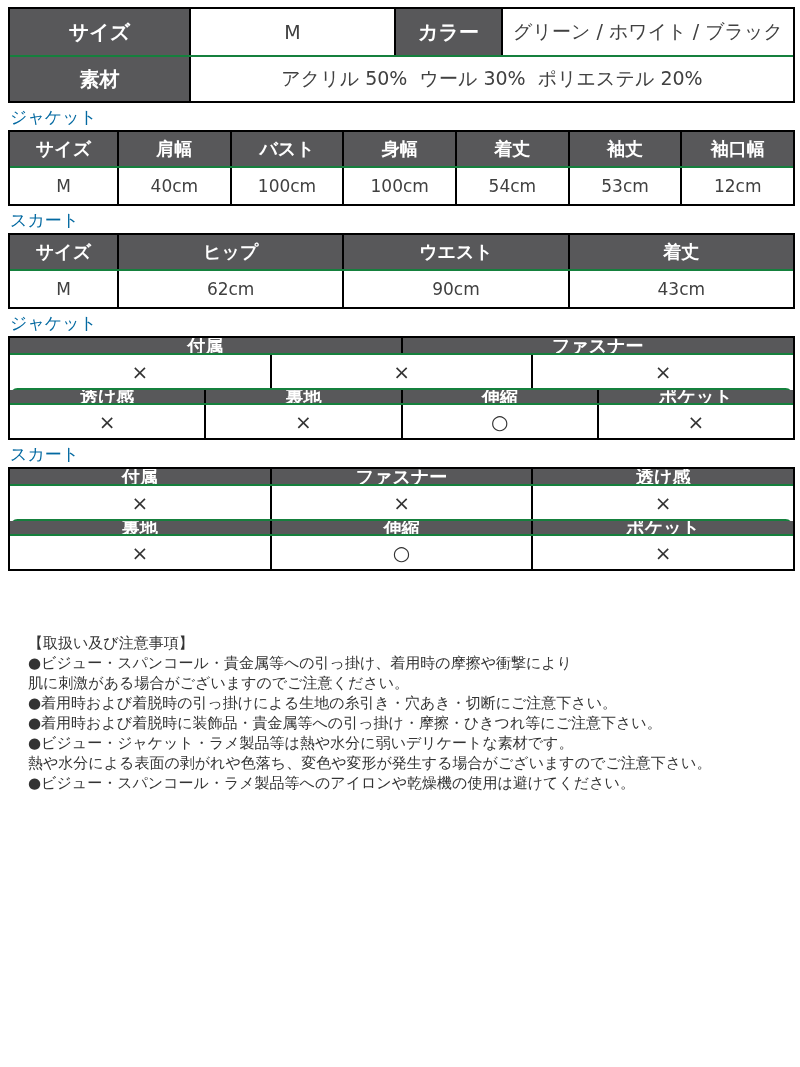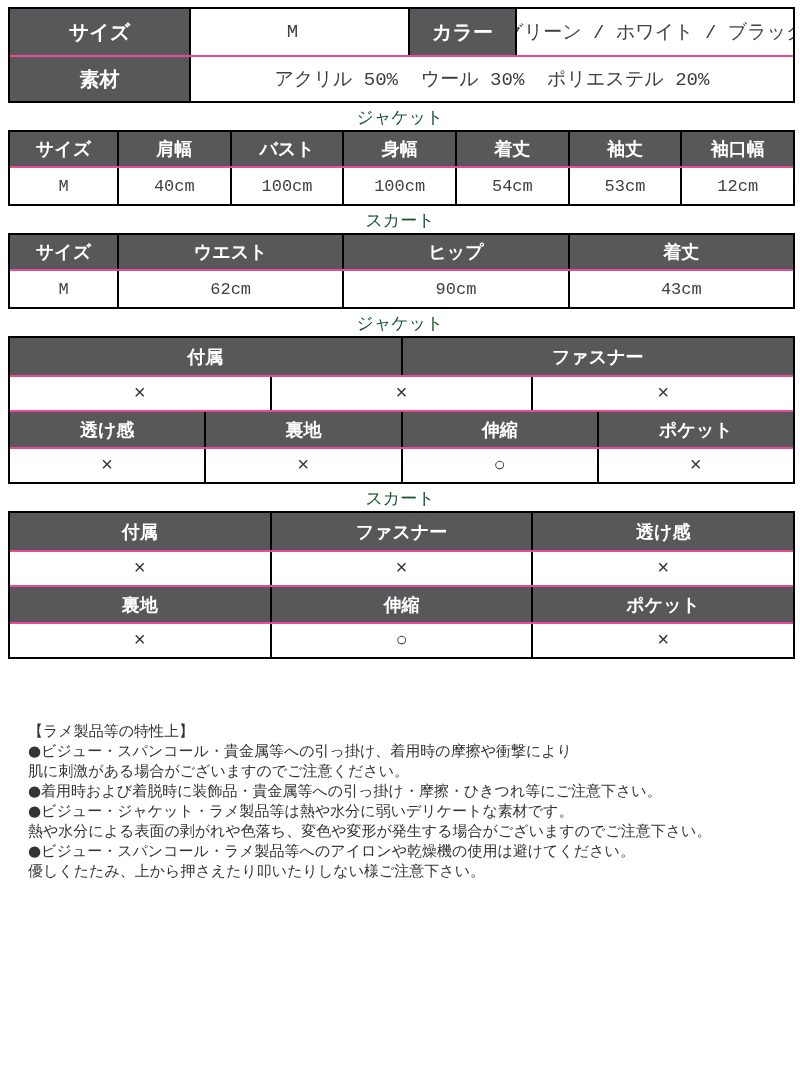--- a/index.html
+++ b/index.html
@@ -11,22 +11,22 @@
   body { height: 1067px; overflow: hidden; }
 
   .page { width: 800px; height: 1067px; position: relative; }
 
   
   .tbl {
     width: 787px;
     margin-left: 8px;
     border: 2px solid #000;
   }
-  .trow { display: flex; font-family: Liberation Mono, monospace; }
-  .trow + .trow { border-top: 2px solid #ec4899; }
+  .trow { display: flex; }
+  .trow + .trow { border-top: 2px solid #15803d; }
   .cell {
     display: flex;
     align-items: center;
     justify-content: center;
     white-space: pre;
     flex: 1 1 0;
     overflow: hidden;
   }
   .cell + .cell { border-left: 2px solid #000; }
 
@@ -40,40 +40,39 @@
     color: #404040;
   }
 
   
   .t1 { margin-top: 7px; }
   .t1 .trow { height: 46px; }
   .t1 .th { font-size: 20px; }
   .t1 .td { font-size: 19px; }
   .w179 { flex: 0 0 179px; }
   .w205 { flex: 0 0 205px; }
-  .w107 { flex: 0 0 107px; margin-left: 14px; }
+  .w107 { flex: 0 0 107px; }
 
   
   .section-label {
     margin: 4px 10px 3px 10px;
     font-size: 17px;
     line-height: 20px;
-    color: #14532d;
-    text-align: center;
+    color: #0369a1;
   }
 
   
   .mt .hrow { height: 34px; }
   .mt .drow { height: 38px; }
   .mt .th { font-size: 18px; }
   .mt .td { font-size: 17px; }
   .wcol { flex: 0 0 107px; }
 
   
-  .ft .hrow { height: 37px; }
+  .ft .hrow { height: 15px; border-radius: 9px; }
   .ft .drow { height: 35px; }
   .ft .th { font-size: 18px; }
   .ft .td { font-size: 20px; color: #333333; }
 
   
   .notes {
     margin: 62px 0 0 28px;
     font-size: 15px;
     line-height: 20px;
     color: #333333;
@@ -117,22 +116,22 @@
       <div class="cell td">54cm</div>
       <div class="cell td">53cm</div>
       <div class="cell td">12cm</div>
     </div>
   </div>
 
   <div class="section-label">スカート</div>
   <div class="tbl mt">
     <div class="trow hrow">
       <div class="cell th wcol">サイズ</div>
+      <div class="cell th">ヒップ</div>
       <div class="cell th">ウエスト</div>
-      <div class="cell th">ヒップ</div>
       <div class="cell th">着丈</div>
     </div>
     <div class="trow drow">
       <div class="cell td wcol">M</div>
       <div class="cell td">62cm</div>
       <div class="cell td">90cm</div>
       <div class="cell td">43cm</div>
     </div>
   </div>
 
@@ -179,23 +178,23 @@
       <div class="cell th">ポケット</div>
     </div>
     <div class="trow drow">
       <div class="cell td">×</div>
       <div class="cell td">○</div>
       <div class="cell td">×</div>
     </div>
   </div>
 
   <div class="notes">
-    <div class="note-line">【ラメ製品等の特性上】</div>
+    <div class="note-line">【取扱い及び注意事項】</div>
     <div class="note-line">●ビジュー・スパンコール・貴金属等への引っ掛け、着用時の摩擦や衝撃により</div>
     <div class="note-line">肌に刺激がある場合がございますのでご注意ください。</div>
+    <div class="note-line">●着用時および着脱時の引っ掛けによる生地の糸引き・穴あき・切断にご注意下さい。</div>
     <div class="note-line">●着用時および着脱時に装飾品・貴金属等への引っ掛け・摩擦・ひきつれ等にご注意下さい。</div>
     <div class="note-line">●ビジュー・ジャケット・ラメ製品等は熱や水分に弱いデリケートな素材です。</div>
     <div class="note-line">熱や水分による表面の剥がれや色落ち、変色や変形が発生する場合がございますのでご注意下さい。</div>
     <div class="note-line">●ビジュー・スパンコール・ラメ製品等へのアイロンや乾燥機の使用は避けてください。</div>
-    <div class="note-line">優しくたたみ、上から押さえたり叩いたりしない様ご注意下さい。</div>
   </div>
 
 </div>
 
 </body></html>

